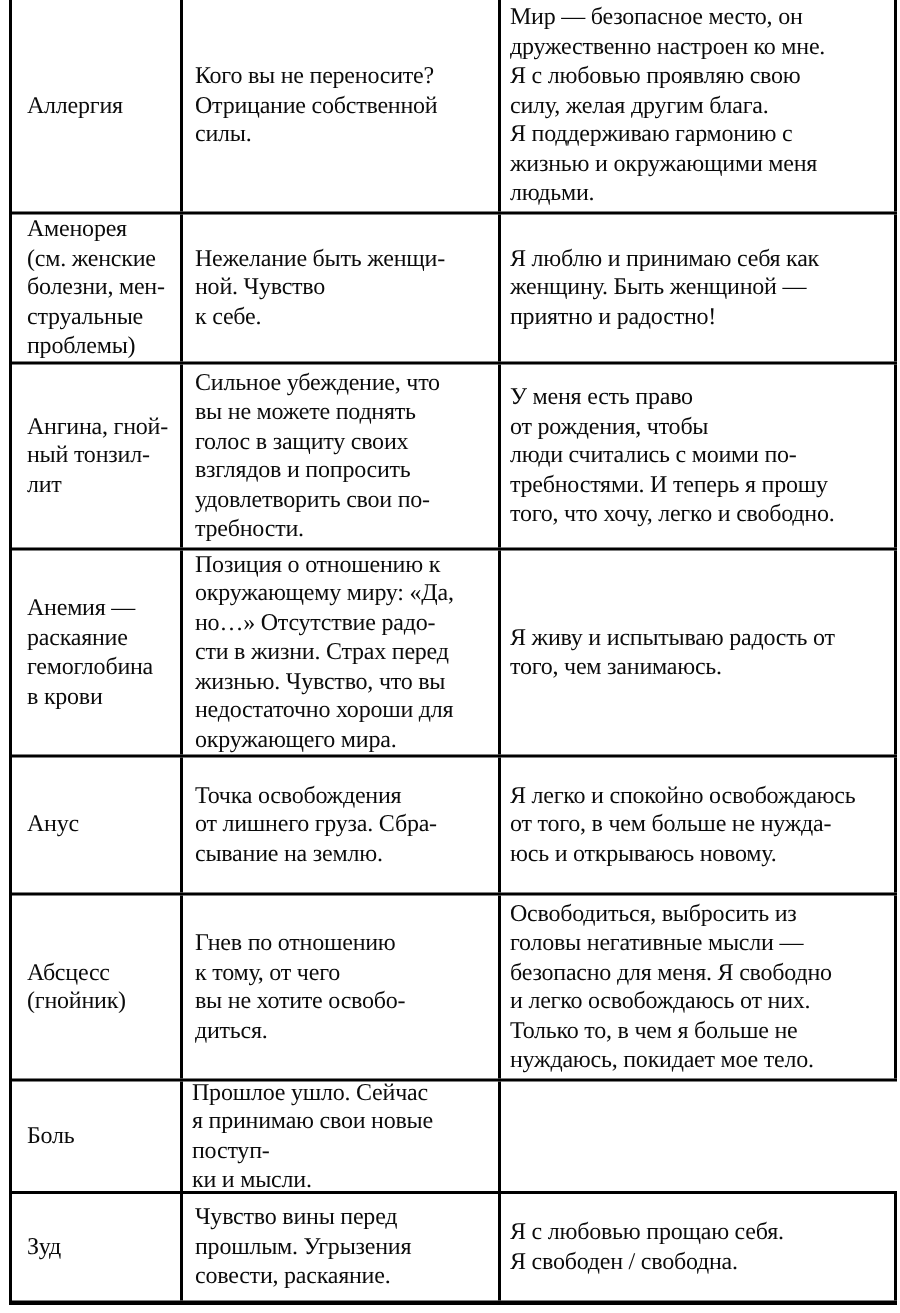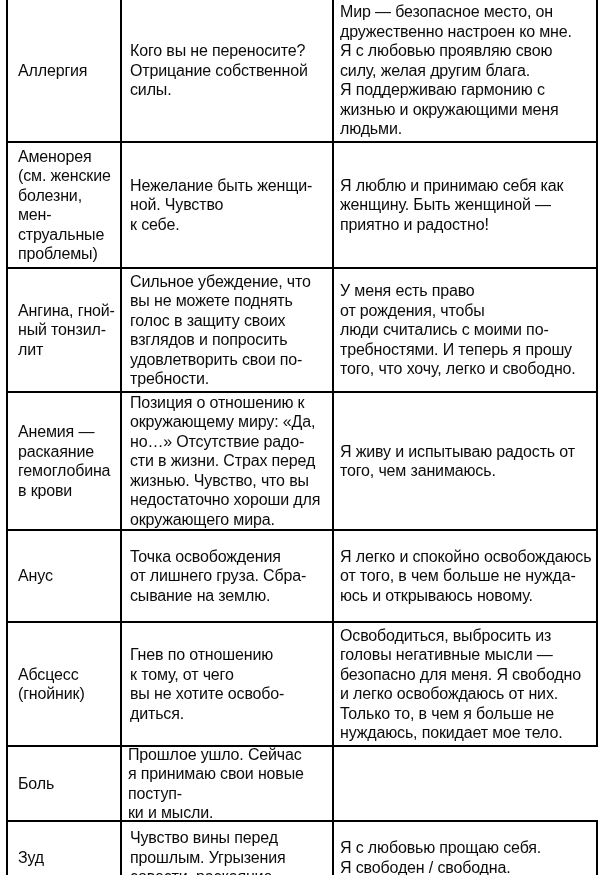--- a/index.html
+++ b/index.html
@@ -27,33 +27,34 @@
     box-sizing: border-box;
   }
   .row {
     display: grid;
     grid-template-columns: 114px 212px 1fr;
     border-top: 2px solid #000;
     box-sizing: border-box;
   }
   .row:first-child { border-top: none; }
   .r0 { height: 141px; }
-  .r1 { height: 126px; }
+  .r1 { height: 100px; }
   .r2 { height: 124px; }
   .r3 { height: 138px; }
   .r4 { height: 92px;  }
   .r5 { height: 124px; }
   .r6 { height: 75px;  }
   .r7 { height: 73px;  }
   .cell {
     display: flex;
     align-items: center;
     border-right: 2px solid #000;
     box-sizing: border-box;
     overflow: hidden;
+    font-family: Liberation Serif, serif;
   }
   .c1 { padding-left: 10px; padding-right: 3px; align-items: center; }
   .c2 { padding-left: 8px;  padding-right: 5px; }
   .c3 { padding-left: 6px;  padding-right: 1px; }
   .txt {
     white-space: pre-line;
     font-size: 16px;
     line-height: 19.5px;
     letter-spacing: -0.15px;
   }

